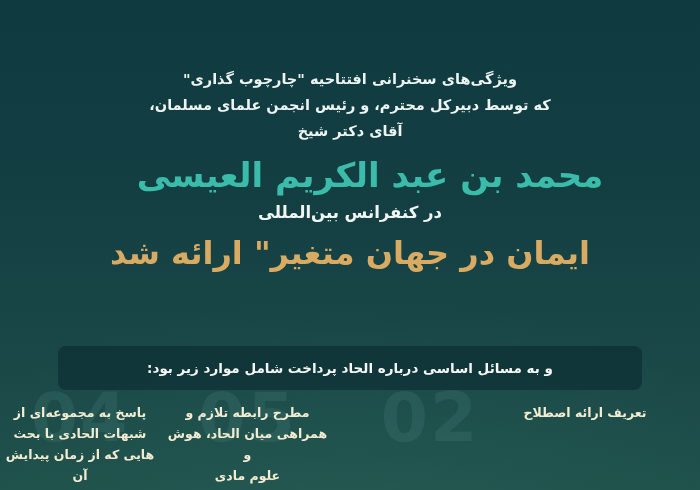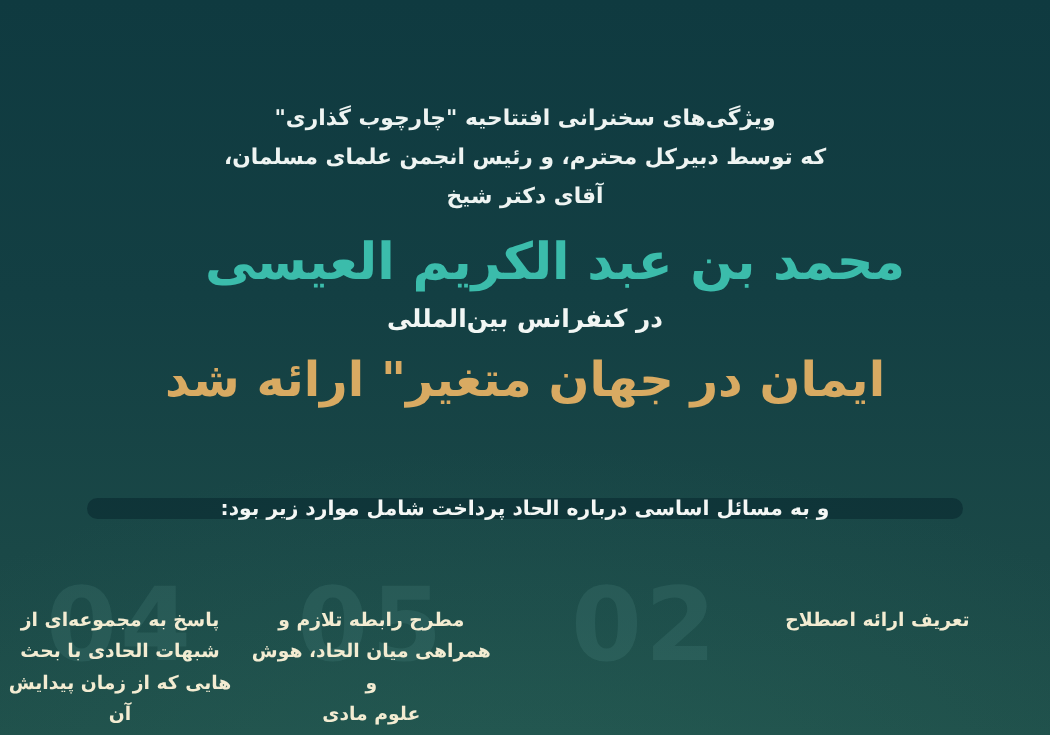--- a/index.html
+++ b/index.html
@@ -46,22 +46,22 @@
   }
   .conf-title{
     margin-top:4px;
     color:#d8aa62;
     font-size:32px;
     font-weight:bold;
     line-height:46px;
   }
   .banner{
     position:absolute;
-    top:332px;left:58px;right:58px;
-    height:14px;
+    top:346px;left:58px;right:58px;
+    height:44px;
     background:rgba(7,38,45,0.55);
     border-radius:8px;
     display:flex;
     align-items:center;
     justify-content:center;
   }
   .banner-text{
     color:#f4f7f5;
     font-size:13.5px;
     font-weight:bold;

